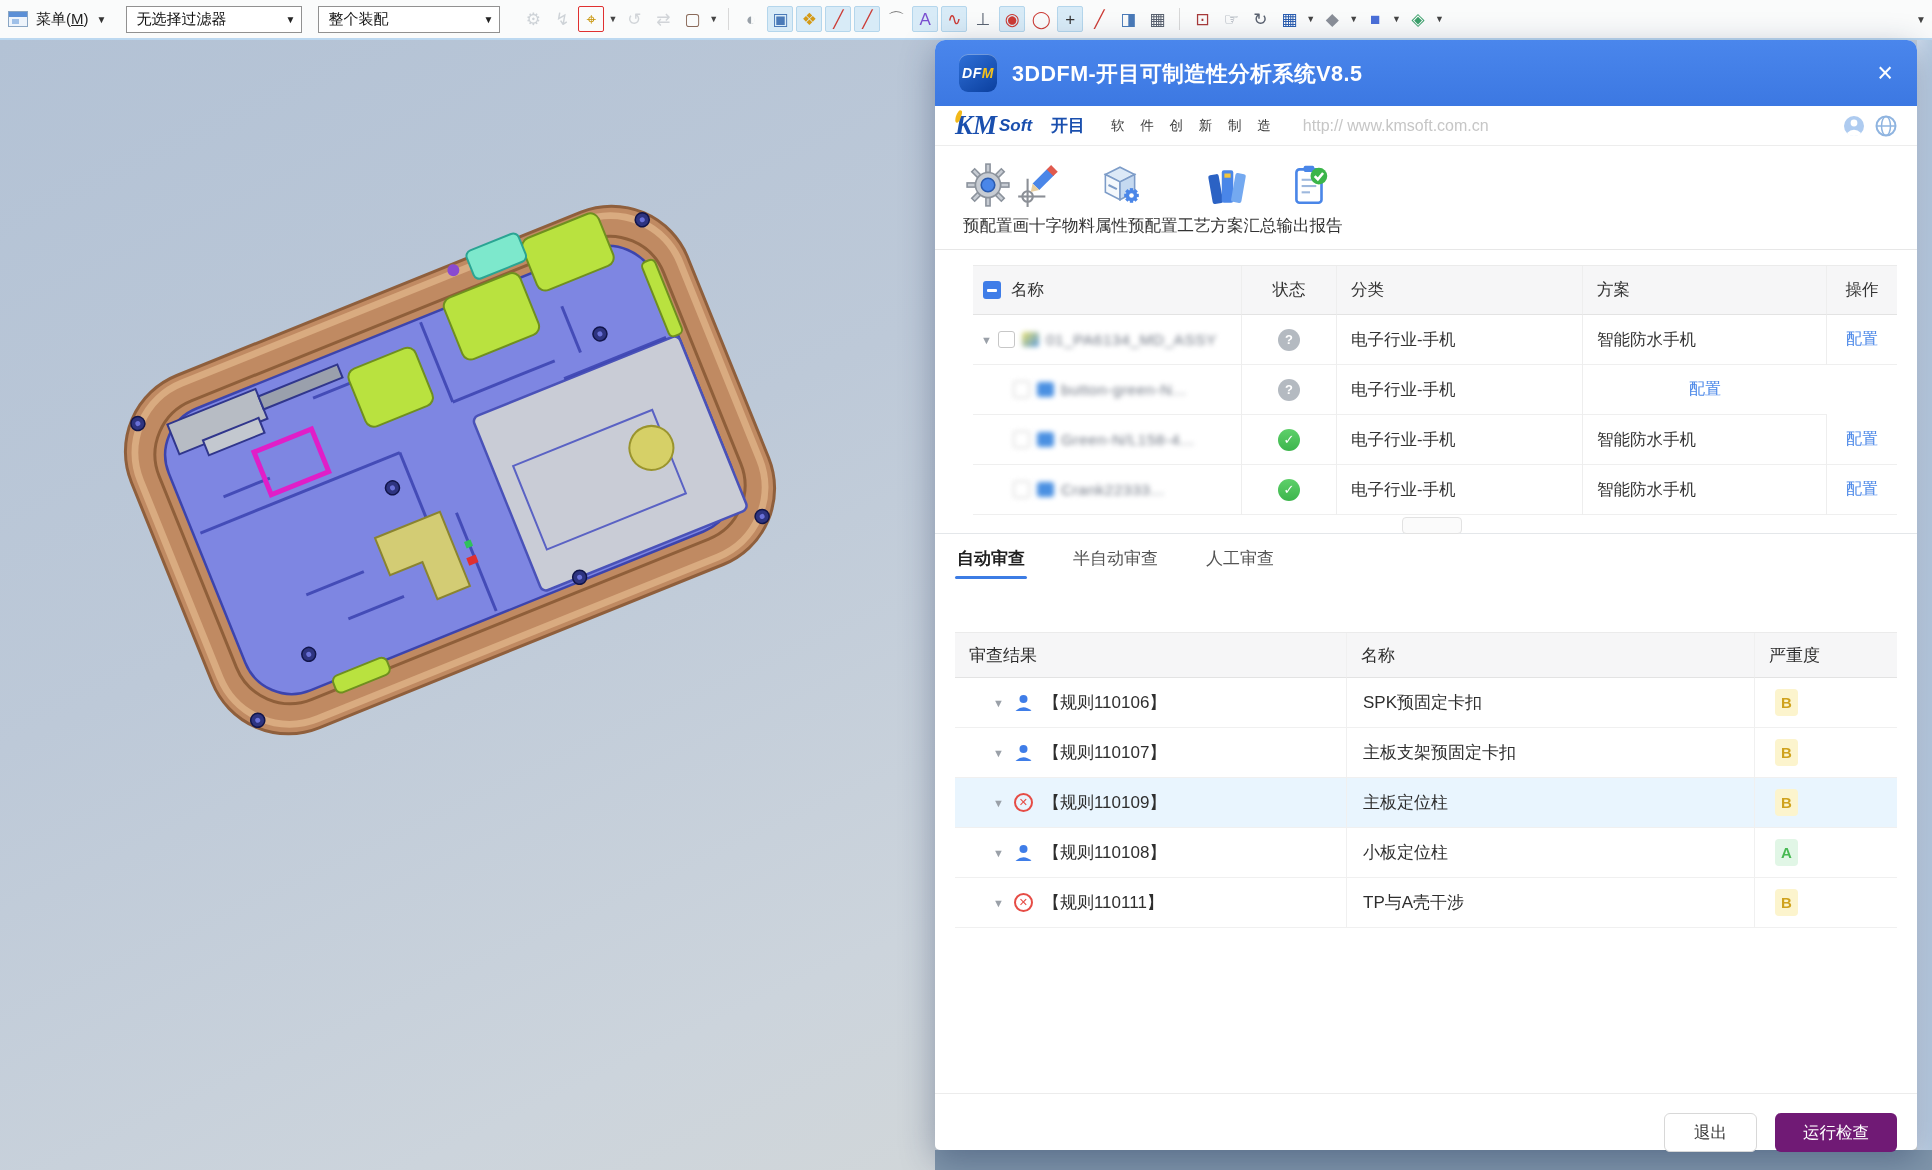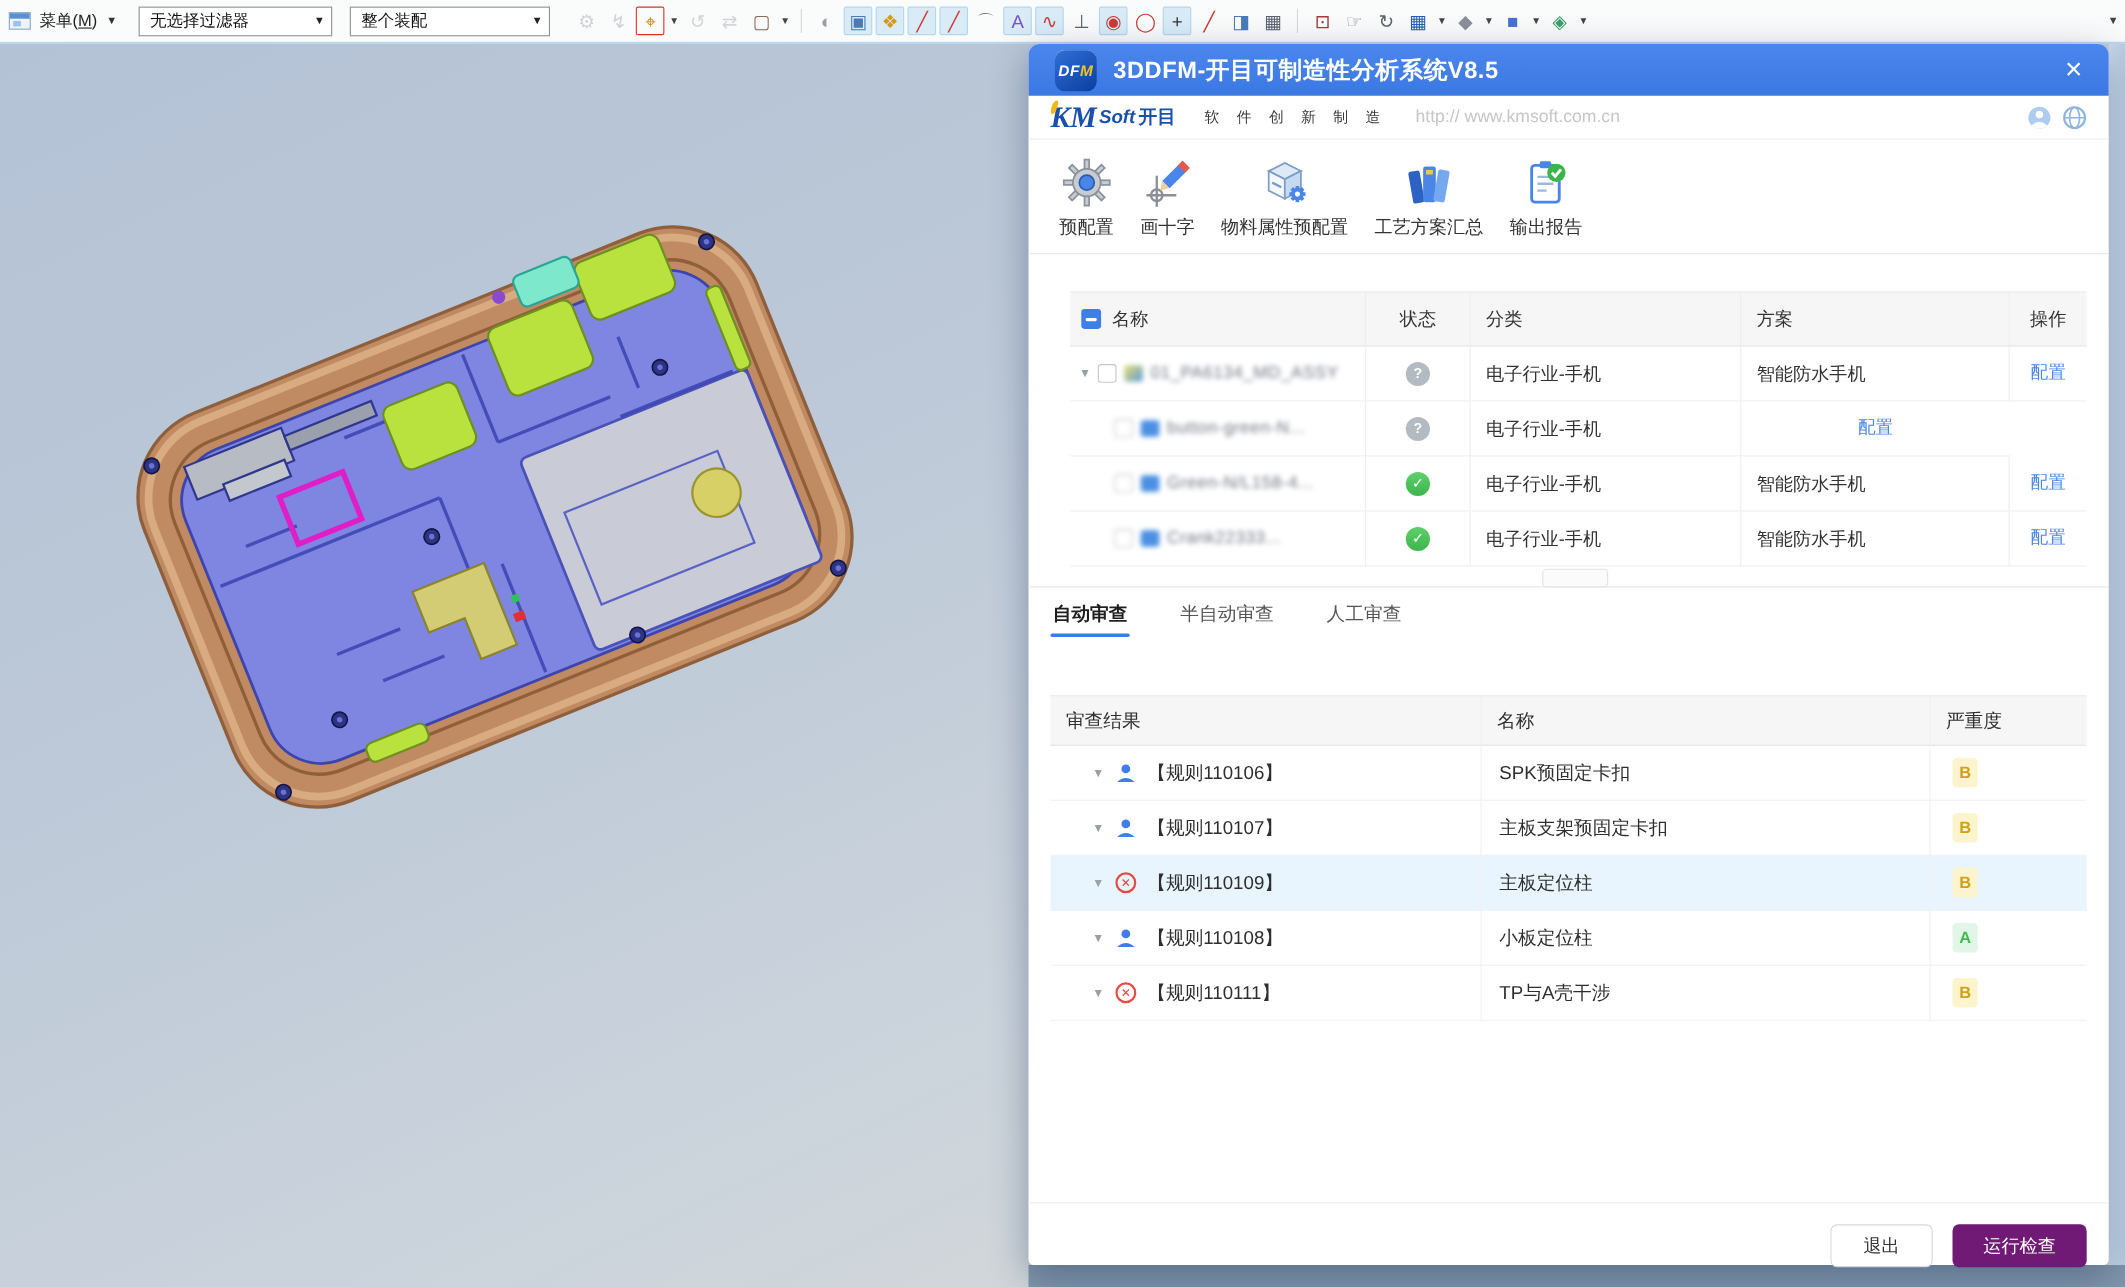--- a/index.html
+++ b/index.html
@@ -40,45 +40,45 @@
   #right-strip { position:absolute; left:1917px; top:40px; width:15px; height:1110px;
     background:linear-gradient(90deg,#cfdded,#b9cde2); z-index:40; }
   #bottom-strip { position:absolute; left:935px; top:1150px; width:997px; height:20px;
     background:#8096ab; z-index:41; }
 
   
   #dialog { position:absolute; left:935px; top:40px; width:982px; height:1110px;
     background:#fff; border-radius:10px 10px 5px 5px;
     box-shadow:0 10px 34px rgba(25,45,85,.38); z-index:50; }
 
-  #dlg-header { height:47px; display:flex; align-items:center; gap:15px; padding:0 24px;
+  #dlg-header { height:66px; display:flex; align-items:center; gap:15px; padding:0 24px;
     background:linear-gradient(180deg,#4a86ec,#3c78e2); border-radius:10px 10px 0 0; }
   #dfm-badge { width:38px; height:38px; border-radius:9px;
     background:linear-gradient(145deg,#2f70d8,#0b3f9e);
     box-shadow:inset 0 1px 0 rgba(255,255,255,.35);
     display:flex; align-items:center; justify-content:center;
     color:#fff; font-weight:bold; font-style:italic; font-size:14px; letter-spacing:.5px; }
   #dfm-badge .m { color:#f6c21c; }
   #dlg-title { color:#fff; font-size:21.5px; font-weight:bold; letter-spacing:.5px; }
   #dlg-close { margin-left:auto; color:#fff; font-size:27px; line-height:1; cursor:pointer; font-weight:300; }
 
   #logo-bar { height:40px; display:flex; align-items:center; padding:0 20px; border-bottom:1px solid #ededed; }
   .km-mark { font-family:"Liberation Serif","DejaVu Serif",serif; font-style:italic; font-weight:bold;
     font-size:27px; color:#1a4fae; position:relative; line-height:1; }
   .km-mark::before { content:""; position:absolute; left:1px; top:-2px; width:5px; height:13px;
     background:#f2b818; border-radius:60% 40% 50% 50%; transform:rotate(18deg); }
   .km-soft { font-style:italic; font-weight:bold; font-size:17px; color:#1a4fae; margin-left:2px; }
-  .km-cn { font-size:17px; font-weight:bold; color:#1a4fae; margin-left:3px; }
+  .km-cn { font-size:17px; font-weight:bold; color:#1a4fae; margin-left:19px; }
   #slogan { margin-left:26px; font-size:13.5px; color:#3c3c3c; letter-spacing:6px; }
   #site-url { margin-left:26px; font-size:16px; color:#c6c6c6; }
   #acct-icons { margin-left:auto; display:flex; gap:10px; }
   #acct-icons svg { display:block; }
 
   
-  #action-bar { height:104px; display:flex; align-items:center; gap:24px; padding:4px 0 0 28px;
+  #action-bar { height:104px; display:flex; align-items:center; padding:4px 0 0 28px;
     border-bottom:1px solid #e7e7e7; }
   .act-item { display:flex; flex-direction:column; align-items:center; gap:7px; cursor:pointer; }
   .act-item .lbl { font-size:16.5px; color:#333; white-space:nowrap; }
 
   
   #asm-table { position:absolute; left:38px; top:225px; width:924px; font-size:16.5px; color:#333; }
   .asm-grid { display:grid; grid-template-columns:269px 95px 246px 244px 70px; align-items:stretch; }
   .asm-head { background:#f6f6f7; border-top:1px solid #ebebeb; }
   .asm-head > div { height:49px; display:flex; align-items:center; border-bottom:1px solid #e3e3e3; }
   .asm-row > div { height:50px; display:flex; align-items:center; border-bottom:1px solid #efefef; }

